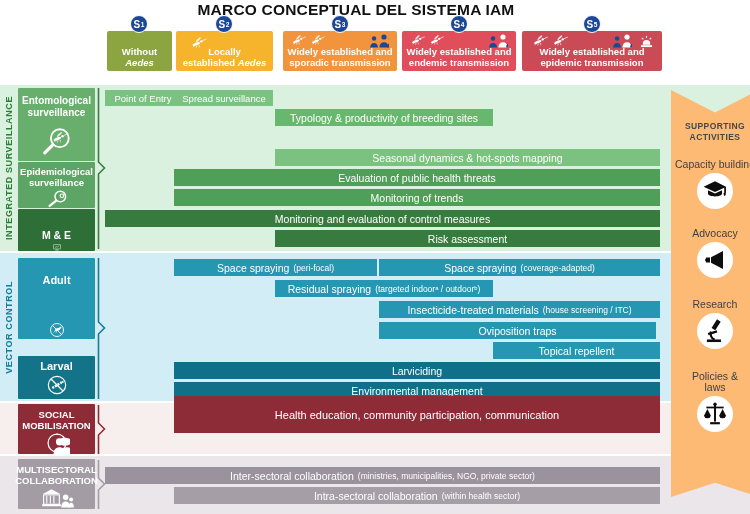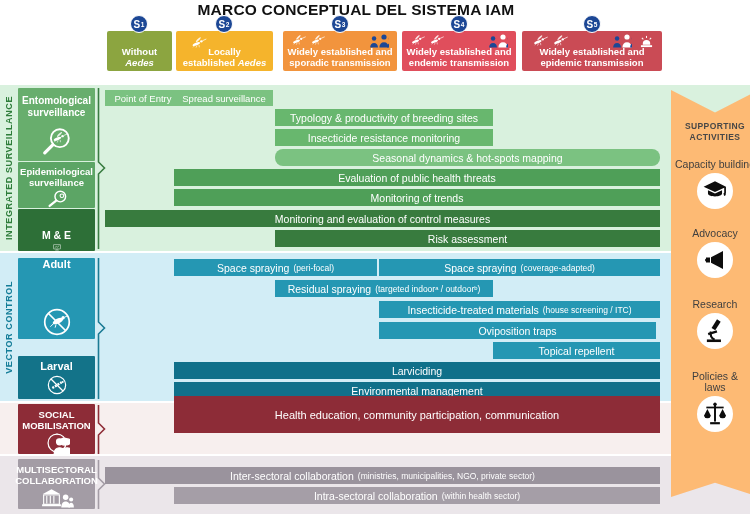--- a/index.html
+++ b/index.html
@@ -232,21 +232,21 @@
     <svg width="30" height="22" viewBox="0 0 30 24" style="margin-top:3px">
       <g stroke="#fff" fill="none" stroke-width="1.6">
         <rect x="3" y="2" width="24" height="15" rx="1"></rect>
         <polyline points="7,13 12,8.5 16,11 23,5.5"></polyline>
         <line x1="15" y1="17" x2="15" y2="20"></line>
         <line x1="9" y1="21" x2="21" y2="21"></line>
       </g>
     </svg>
   </div>
 
-  <div class="grp" style="top:258px;height:81px;background:#2597b3;font-size:11px;gap:26px;">
+  <div class="grp" style="top:258px;height:81px;background:#2597b3;font-size:11px;padding-top:16px;gap:26px;">
     <span>Adult</span>
     <svg width="34" height="34" viewBox="0 0 36 36" style="margin-top:9px">
       <g stroke="#fff" fill="none">
         <circle cx="18" cy="18" r="13" stroke-width="1.8"></circle>
         <ellipse cx="19" cy="17" rx="6" ry="2.6" transform="rotate(-25 19 17)" fill="#fff" stroke="none"></ellipse>
         <circle cx="24.5" cy="13.5" r="1.8" fill="#fff" stroke="none"></circle>
         <line x1="26" y1="13" x2="29" y2="11.5" stroke-width="1"></line>
         <line x1="14" y1="20" x2="11" y2="23" stroke-width="1"></line>
         <line x1="17" y1="20.5" x2="16" y2="24" stroke-width="1"></line>
         <line x1="9" y1="9" x2="27" y2="27" stroke-width="1.8"></line>
@@ -316,24 +316,21 @@
 
   <div class="bar" style="left:105px;top:90px;width:76px;height:16px;background:#7bc281;font-size:9.5px;">
       <span>Point of Entry</span>
     </div>
   <div class="bar" style="left:175px;top:90px;width:98px;height:16px;background:#7bc281;font-size:9.5px;">
       <span>Spread surveillance</span>
     </div>
   <div class="bar" style="left:275px;top:109px;width:218px;height:17px;background:#68b76e;">
       <span>Typology &amp; productivity of breeding sites</span>
     </div>
-  <div class="bar" style="left:275px;top:129px;width:218px;height:17px;background:#68b76e;">
-      <span>Insecticide resistance monitoring</span>
-    </div>
-  <div class="bar" style="left:275px;top:149px;width:385px;height:17px;background:#7bc281;border-radius:8px;">
+  <div class="bar" style="left:275px;top:149px;width:385px;height:17px;background:#7bc281;">
       <span>Seasonal dynamics &amp; hot-spots mapping</span>
     </div>
   <div class="bar" style="left:174px;top:169px;width:486px;height:17px;background:#4f9f58;">
       <span>Evaluation of public health threats</span>
     </div>
   <div class="bar" style="left:174px;top:189px;width:486px;height:17px;background:#4f9f58;">
       <span>Monitoring of trends</span>
     </div>
   <div class="bar" style="left:105px;top:210px;width:555px;height:17px;background:#387b3e;">
       <span>Monitoring and evaluation of control measures</span>

